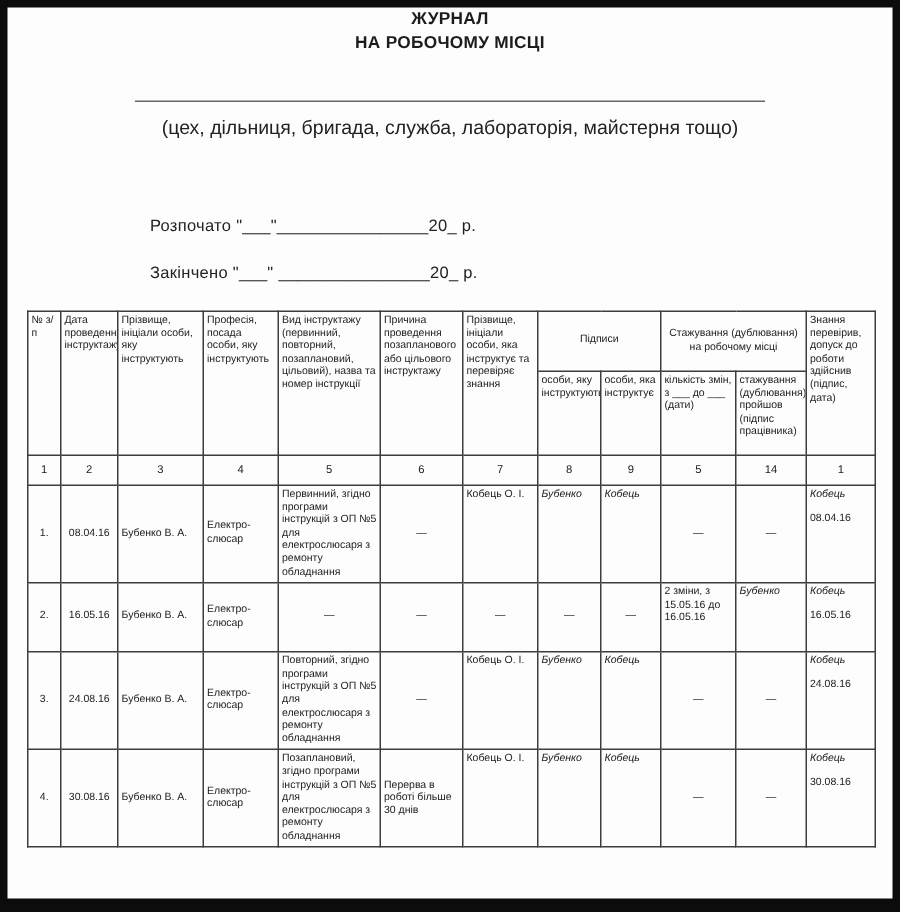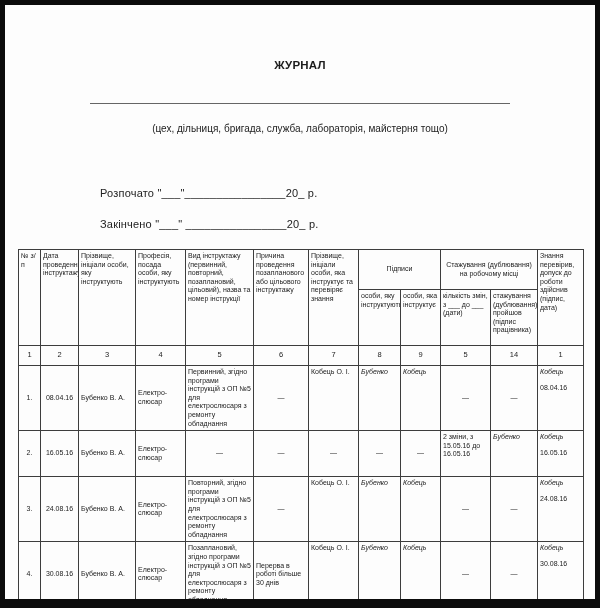--- a/index.html
+++ b/index.html
@@ -12,39 +12,37 @@
     position:relative;
     width:600px; height:608px;
     background:#fdfdfd;
     border:5px solid #0c0c0c;
     border-bottom-width:9px;
     overflow:hidden;
     color:#1c1c1c;
   }
   
   .title-block {
-    padding-top:17px;
     text-align:center;
     font-weight:bold;
     font-size:11.5px;
     line-height:16px;
     letter-spacing:.2px;
-    margin-top:35px;
   }
   
   .dept-line {
     width:420px;
     margin:30px auto 0 auto;
     border-bottom:1px solid #666;
     height:1px;
   }
   .dept-caption {
-    margin-top:19px;
+    margin-top:9px;
     text-align:center;
-    font-size:10px;
+    font-size:13px;
     color:#222;
   }
   
   .dates-block { margin:53px 0 0 95px; font-size:11px; color:#222; }
   .dates-block .date-line { margin-bottom:19px; letter-spacing:.2px; }
   
   table.journal {
     margin:14px 0 0 13px;
     width:565px;
     border-collapse:collapse;
@@ -71,20 +69,21 @@
   .sig { font-style:italic; }
   .t2 { margin-top:7px; }
 </style>
 </head>
 <body>
 
 <div class="page">
 
   <div class="title-block">
     <div>ЖУРНАЛ</div>
+    <div>НА РОБОЧОМУ МІСЦІ</div>
   </div>
 
   <div class="dept-line"></div>
   <div class="dept-caption">(цех, дільниця, бригада, служба, лабораторія, майстерня тощо)</div>
 
   <div class="dates-block">
     <div class="date-line">Розпочато "___"________________20_ р.</div>
     <div class="date-line">Закінчено "___" ________________20_ р.</div>
   </div>
 

